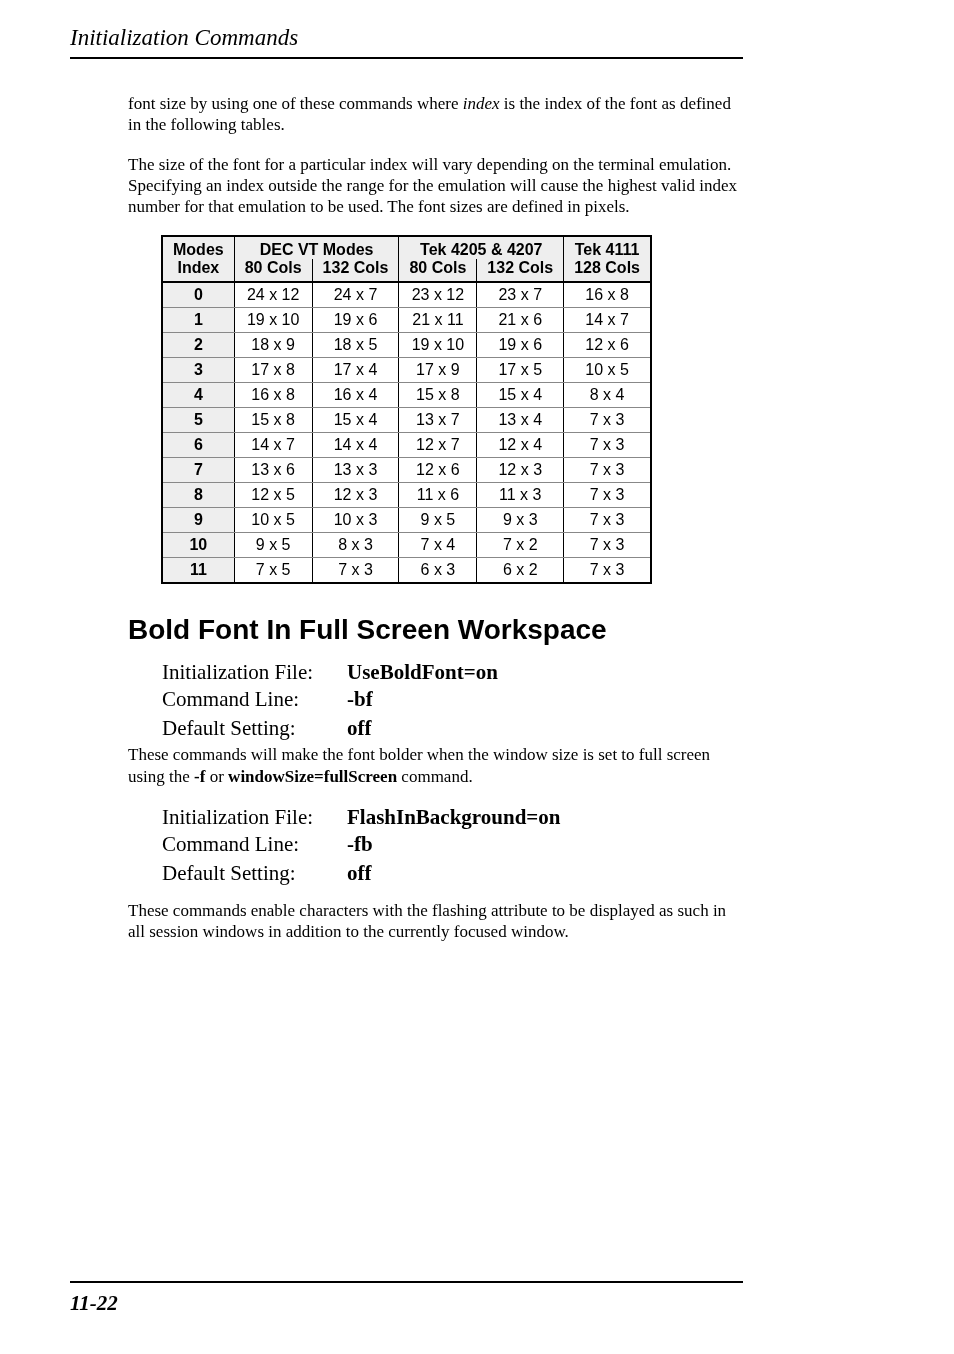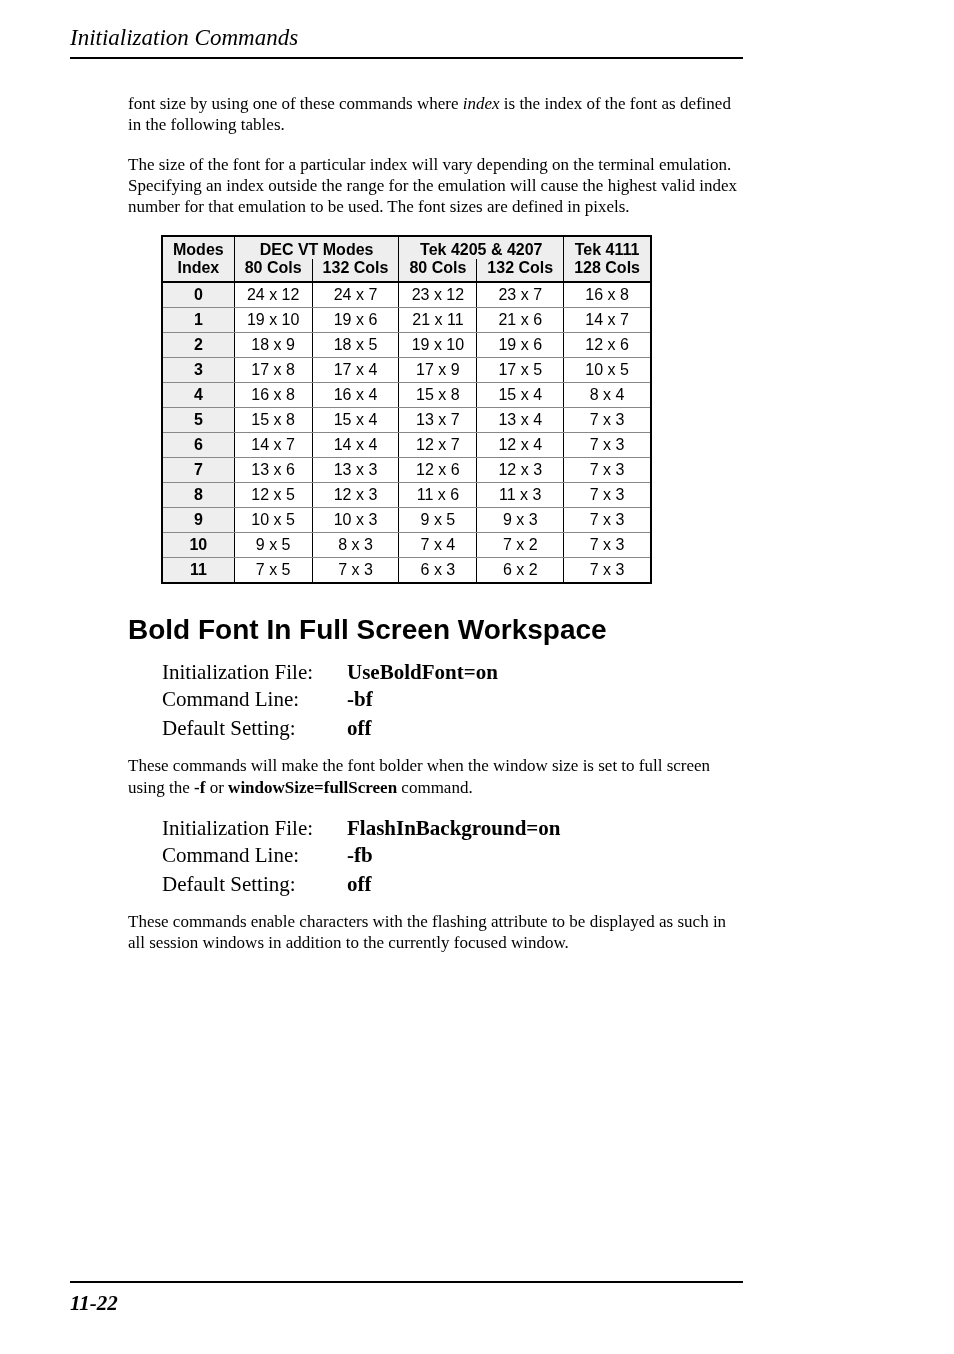--- a/index.html
+++ b/index.html
@@ -263,21 +263,21 @@
     <div class="def-row">
       <div class="def-label">Command Line:</div>
       <div class="def-value">-bf</div>
     </div>
     <div class="def-row" style="margin-top:4px;">
       <div class="def-label">Default Setting:</div>
       <div class="def-value">off</div>
     </div>
   </div>
 
-  <div class="body-text" style="margin-top:14px;">
+  <div class="body-text" style="margin-top:3px;">
     <div class="para">
       <span>These commands will make the font bolder when the window size is set to full screen using the </span><span class="bold">-f</span><span> or </span><span class="bold">windowSize=fullScreen</span><span> command.</span>
     </div>
   </div>
 
 
   <div class="def-list">
     <div class="def-row">
       <div class="def-label">Initialization File:</div>
       <div class="def-value">FlashInBackground=on</div>

